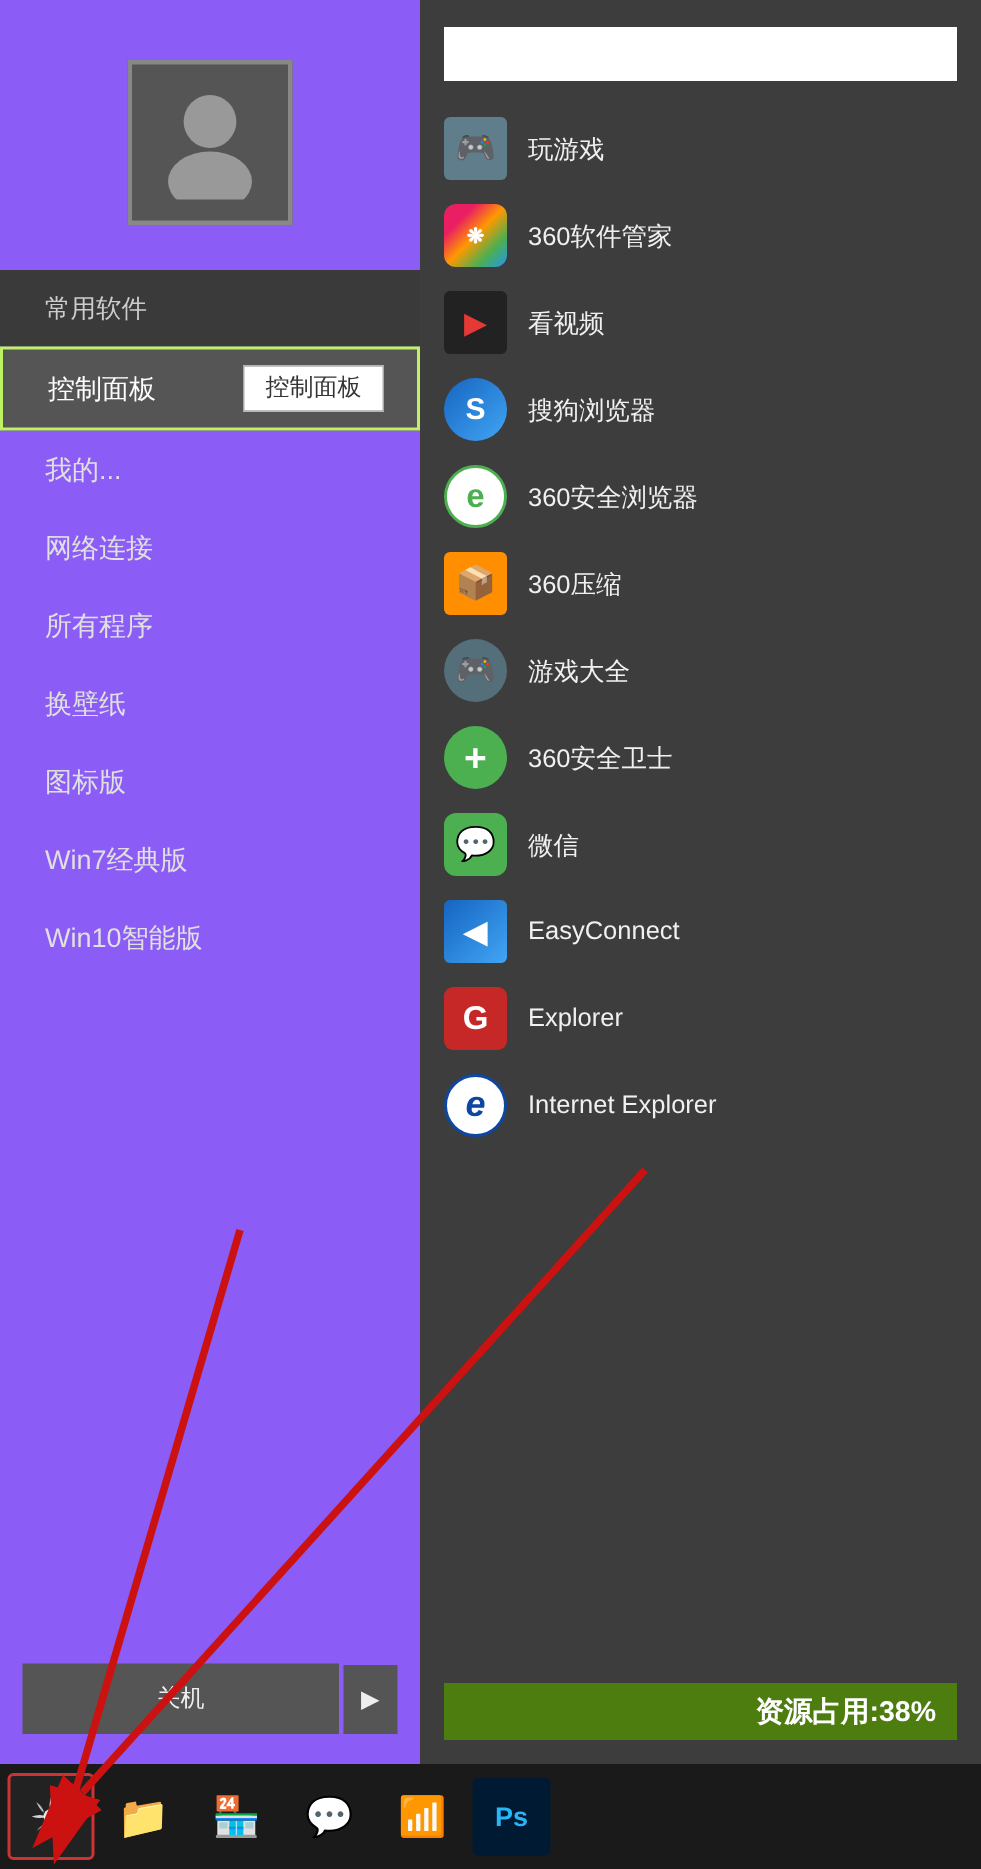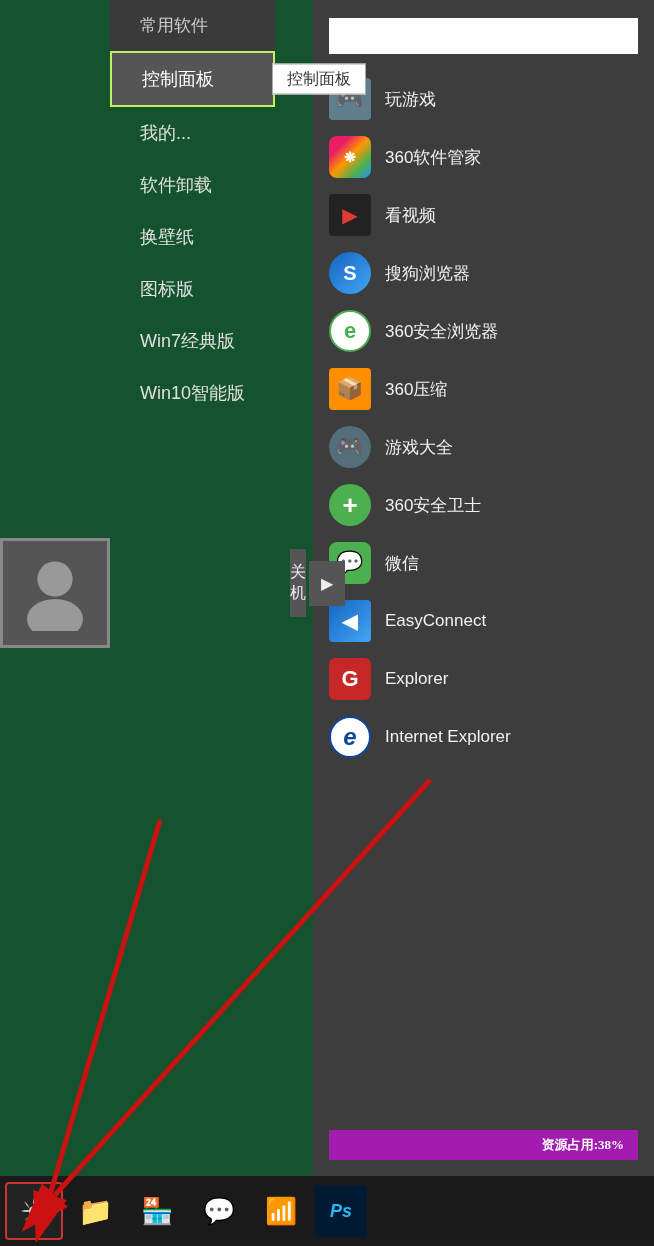--- a/index.html
+++ b/index.html
@@ -18,25 +18,25 @@
       bottom: 70px;
       left: 0;
       width: 654px;
       height: 1176px;
       display: flex;
       background: transparent;
     }
 
     
     .left-panel {
-      width: 313px;
+      width: 280px;
       height: 100%;
-      background: #14532d;
-      display: flex;
-      flex-direction: row;
+      background: #8b5cf6;
+      display: flex;
+      flex-direction: column;
       position: relative;
     }
 
     
     .avatar-area {
       display: flex;
       justify-content: center;
       align-items: center;
       padding: 40px 0 30px;
     }
@@ -180,28 +180,27 @@
       display: flex;
       align-items: center;
       justify-content: center;
       border-radius: 4px;
       flex-shrink: 0;
       font-size: 22px;
     }
 
     
     .resource-bar {
-      background: #a21caf;
+      background: #4d7c0f;
       margin: 8px 16px 6px;
       padding: 6px 14px;
       color: #fff;
-      font-size: 13px;
+      font-size: 19px;
       text-align: right;
       font-weight: bold;
-      font-family: Liberation Serif, serif;
     }
 
     
     .taskbar {
       position: absolute;
       bottom: 0;
       left: 0;
       width: 654px;
       height: 70px;
       background: #1a1a1a;
@@ -275,24 +274,27 @@
         <span>控制面板</span>
         <div class="tooltip">
           <span>控制面板</span>
         </div>
       </div>
 
       <div class="menu-item">
         <span>我的...</span>
       </div>
 
-
-
-      <div class="menu-item">
-        <span>软件卸载</span>
+      <div class="menu-item">
+        <span>网络连接</span>
+      </div>
+
+
+      <div class="menu-item">
+        <span>所有程序</span>
       </div>
 
       <div class="menu-item">
         <span>换壁纸</span>
       </div>
 
 
       <div class="menu-item">
         <span>图标版</span>
       </div>
@@ -427,15 +429,15 @@
   </button>
 
   <button class="taskbar-btn" style="color:#ffa726;font-size:28px;">📁</button>
 
   <button class="taskbar-btn" style="color:#7e57c2;font-size:26px;">🏪</button>
 
   <button class="taskbar-btn" style="color:#4caf50;font-size:26px;">💬</button>
 
   <button class="taskbar-btn" style="font-size:26px;color:#ef5350;">📶</button>
 
-  <button class="taskbar-btn" style="color:#29b6f6;background:#001a33;font-size:18px;font-weight:bold;border-radius:4px;width:52px;height:52px;font-style:italic;">Ps</button>
+  <button class="taskbar-btn" style="color:#29b6f6;background:#001a33;font-size:18px;font-weight:bold;border-radius:4px;width:52px;height:52px;">Ps</button>
 
 </div>
 
 </body></html>

